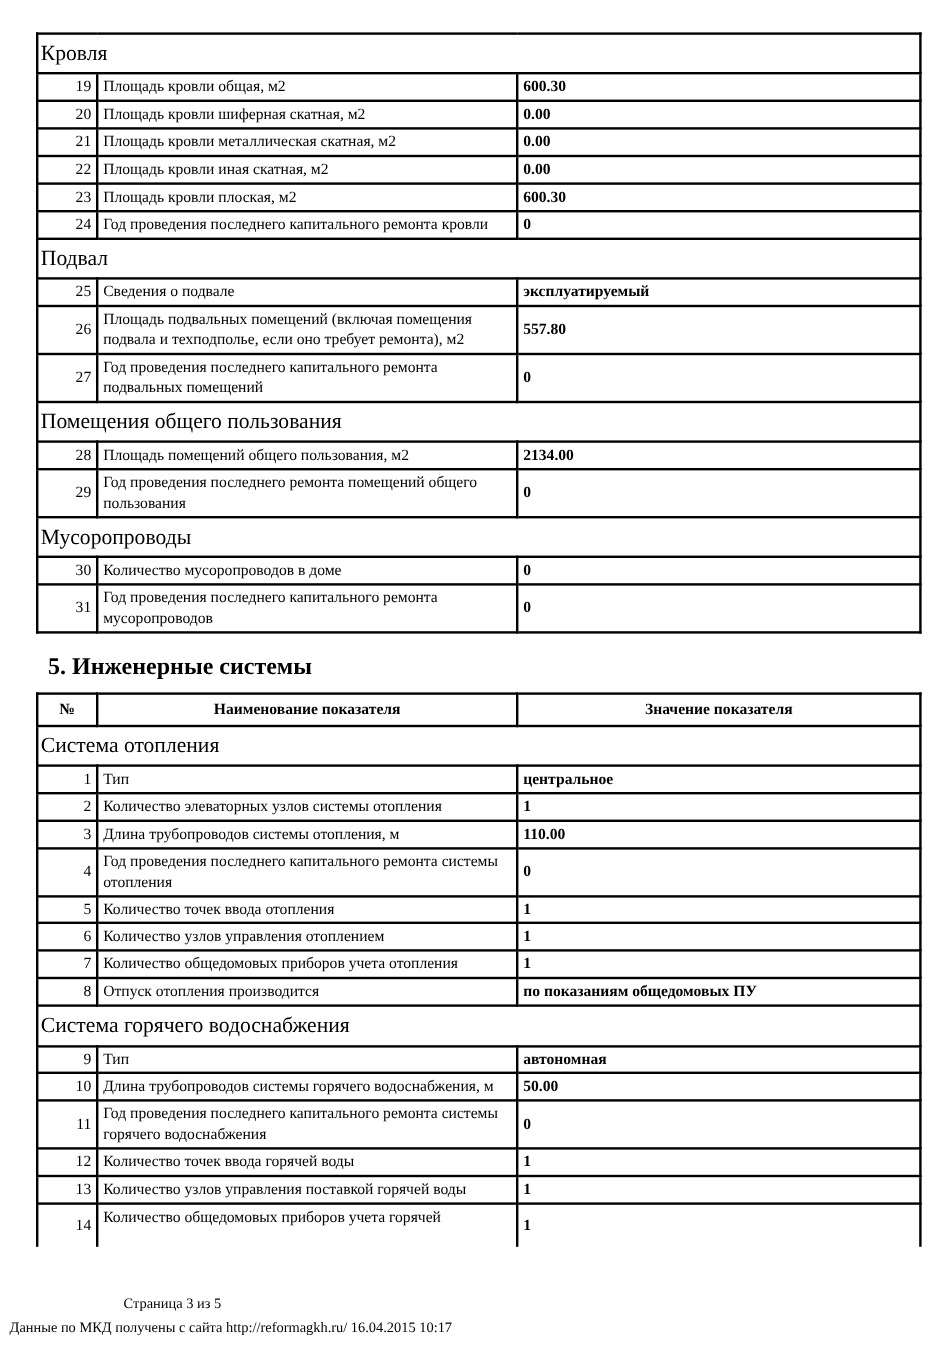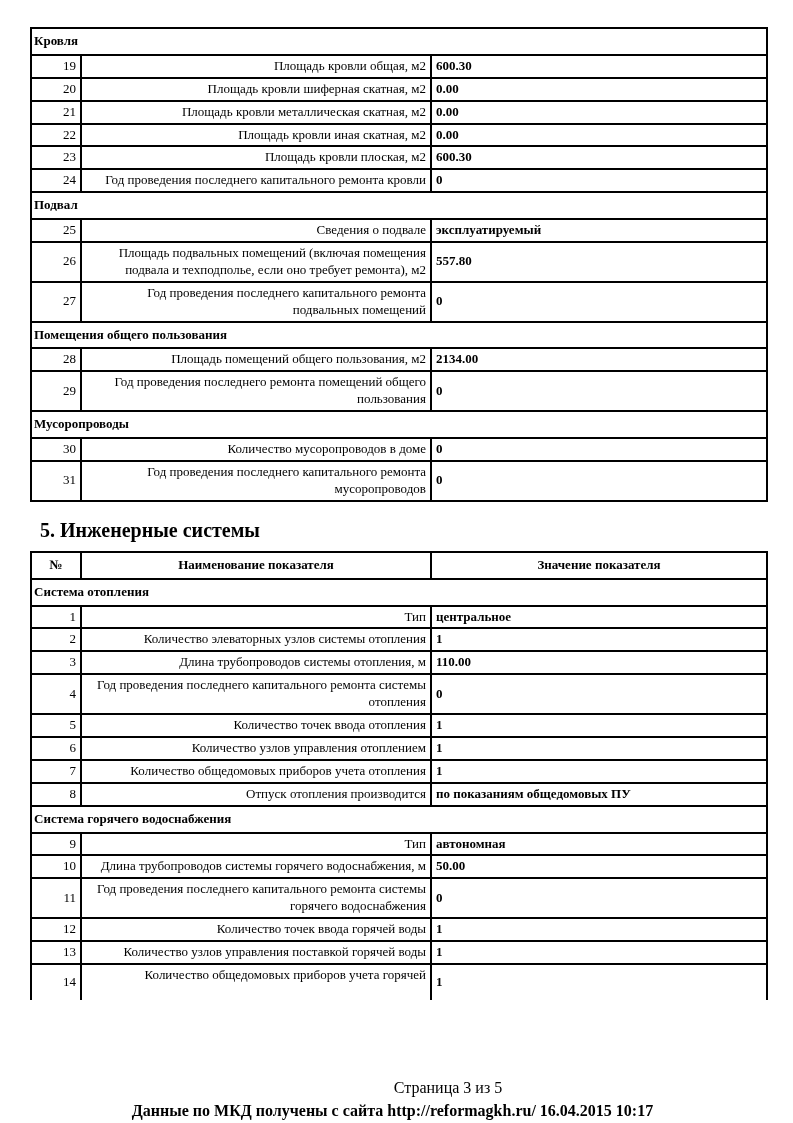--- a/index.html
+++ b/index.html
@@ -26,26 +26,26 @@
     padding: 2px 4px;
     vertical-align: middle;
     word-wrap: break-word;
   }
   #table1 { margin-top: 27px; }
   col.c-num { width: 50px; }
   col.c-name { width: 350px; }
   col.c-value { width: 336px; }
 
   td.col-num { text-align: right; padding: 2px 1px; }
-  td.col-name { text-align: right; border-radius: 10px; }
+  td.col-name { text-align: left; border-radius: 10px; }
   td.col-value { text-align: left; font-weight: bold; }
 
   tr.section-row td {
-    font-weight: bold;
-    font-size: 13px;
+    font-weight: normal;
+    font-size: 18px;
     padding: 4px 2px;
   }
   thead th {
     font-weight: bold;
     font-size: 13.5px;
     text-align: center;
     height: 27px;
     padding: 3px 2px;
   }
 
@@ -53,23 +53,23 @@
   #table2.clipped { border-bottom: none; }
   #table2 tr.clipped-row td { border-bottom: none; height: 36px; margin-top: 10px; }
   #table2 tr.clipped-row td.col-name { vertical-align: top; }
 
   h2.doc-heading {
     font-size: 20px;
     font-weight: bold;
     margin: 17px 0 9px 40px;
   }
 
-  .footer { position: absolute; left: 0; top: 1052px; width: 793px; font-size: 16px; text-align: center; }
+  .footer { position: absolute; left: 0; top: 1052px; width: 793px; font-size: 12px; }
   .footer-page { margin-left: 103px; }
-  .footer-source { margin: 5px 16px 0 8px; font-weight: bold; }
+  .footer-source { margin: 5px 16px 0 8px; }
 </style>
 </head>
 <body>
 
 <div class="page">
 
   <table class="doc-table" id="table1">
     <colgroup>
       <col class="c-num">
         <col class="c-name">

